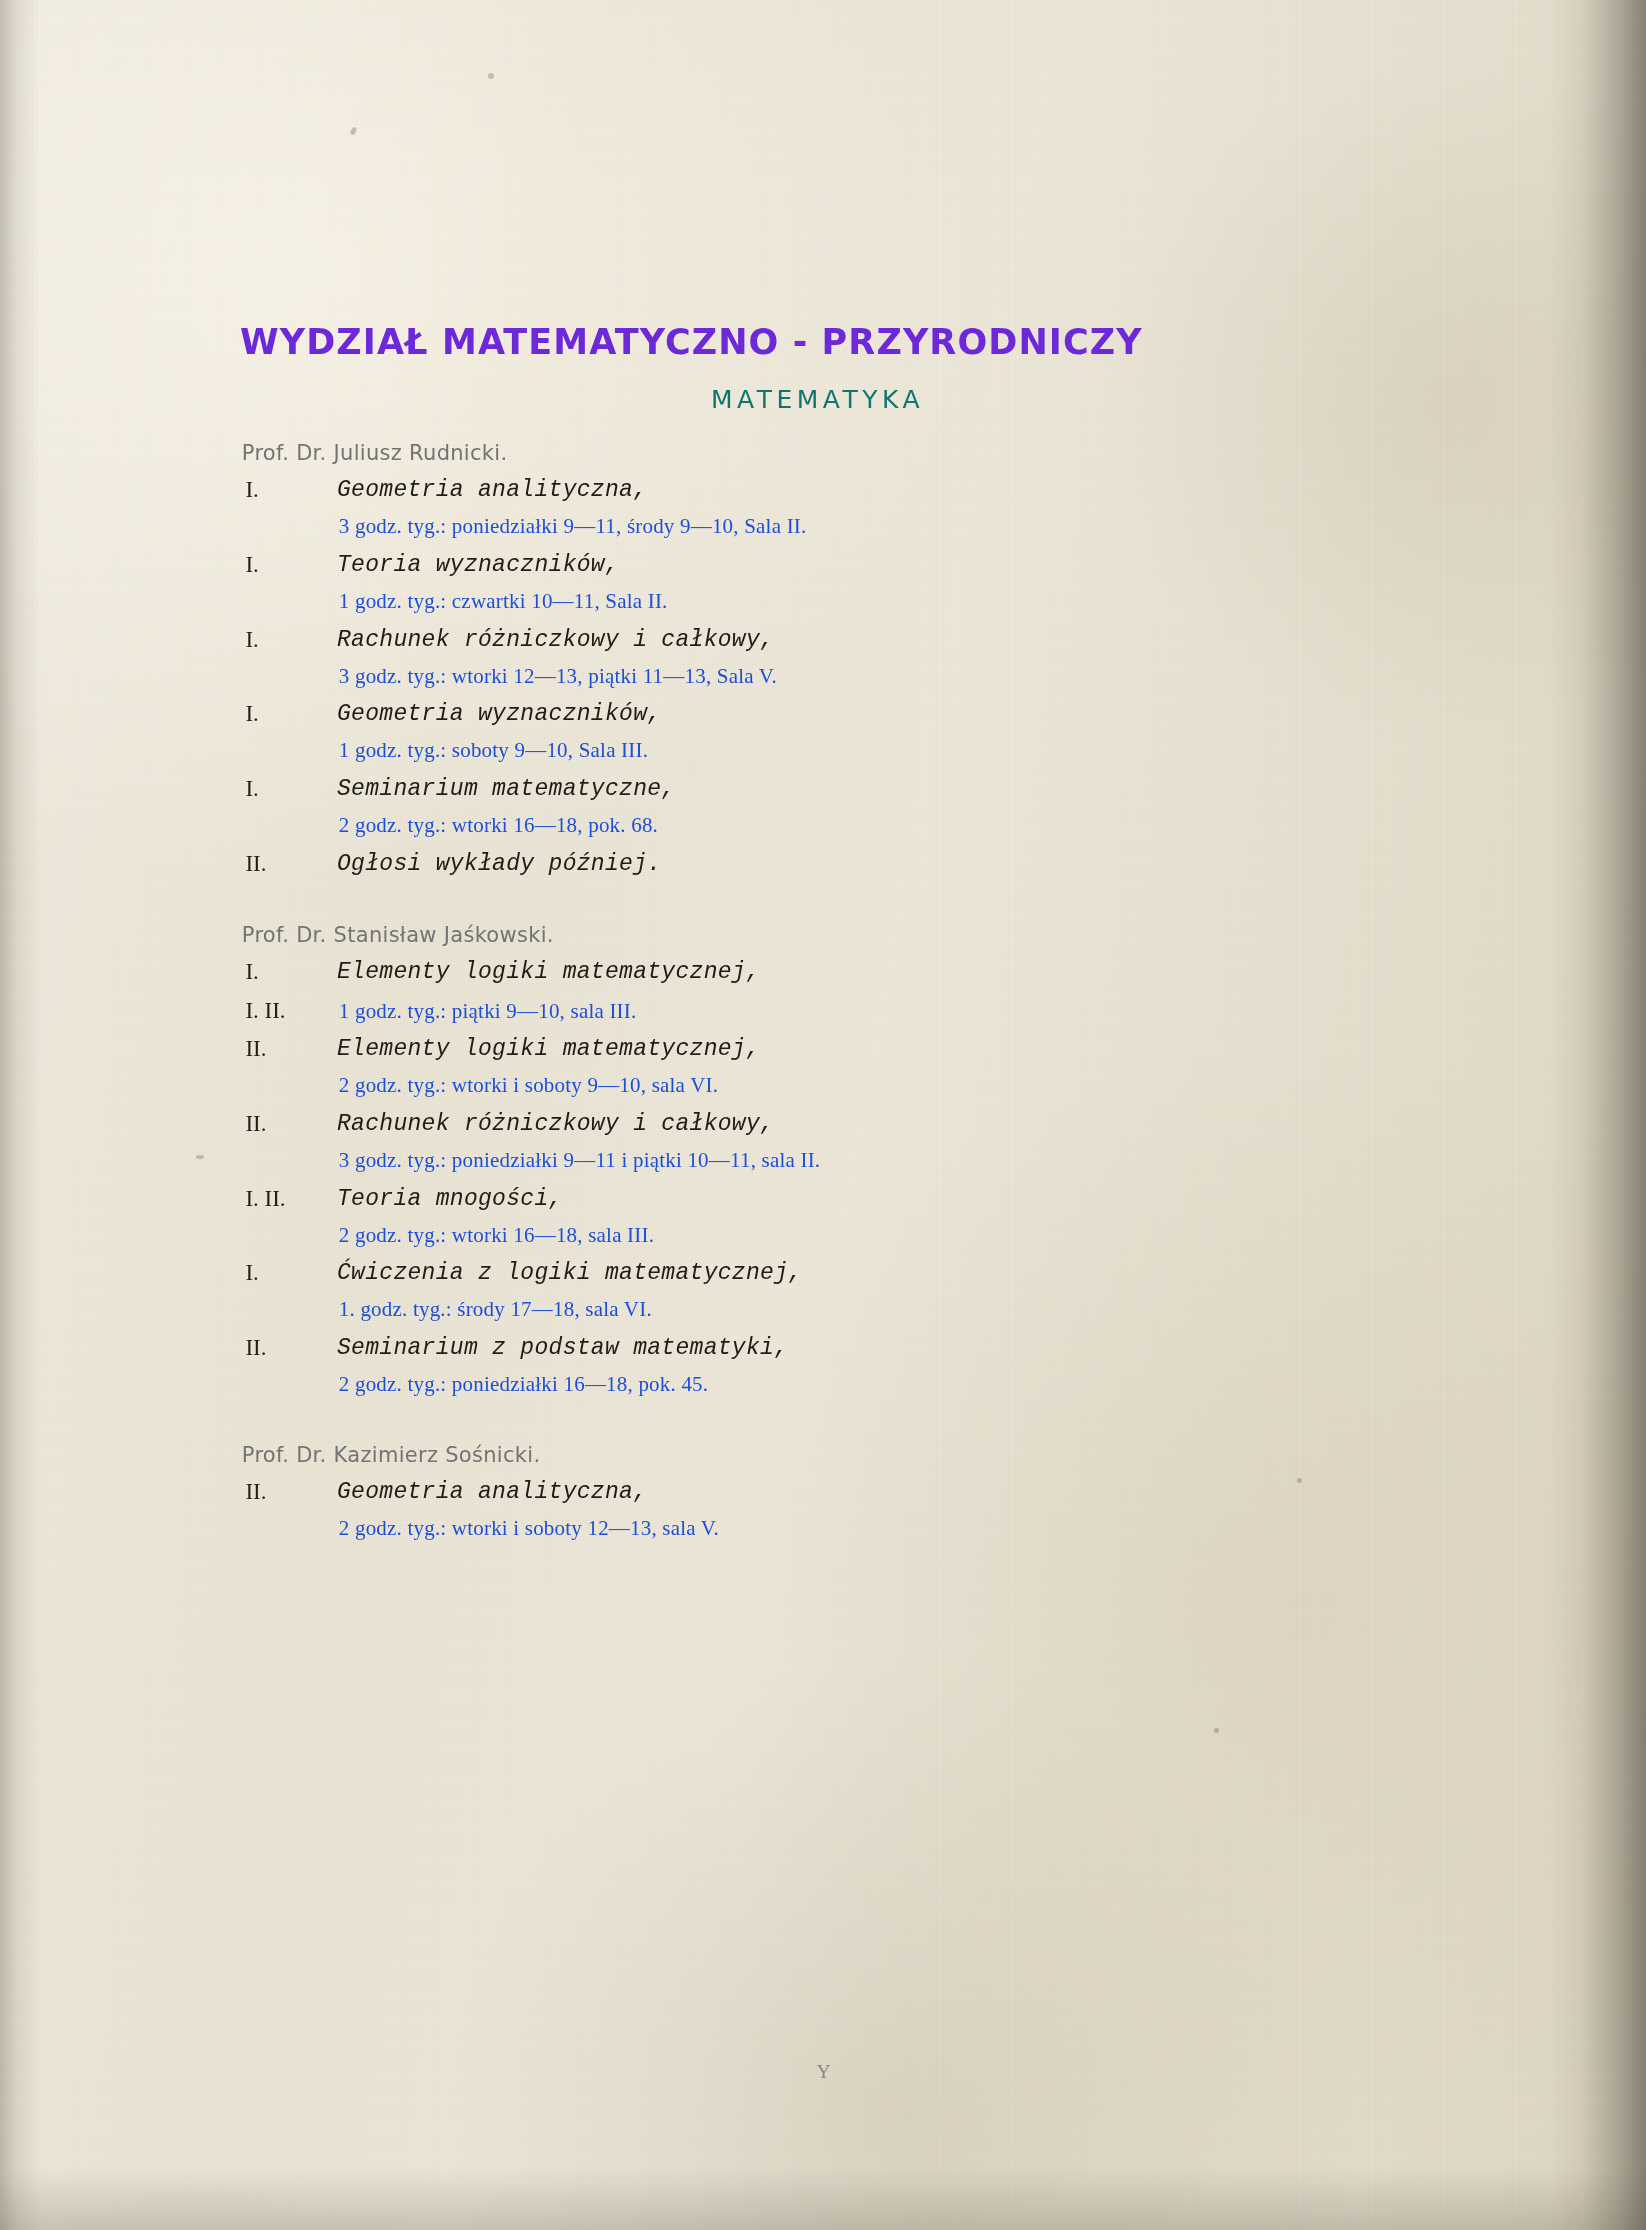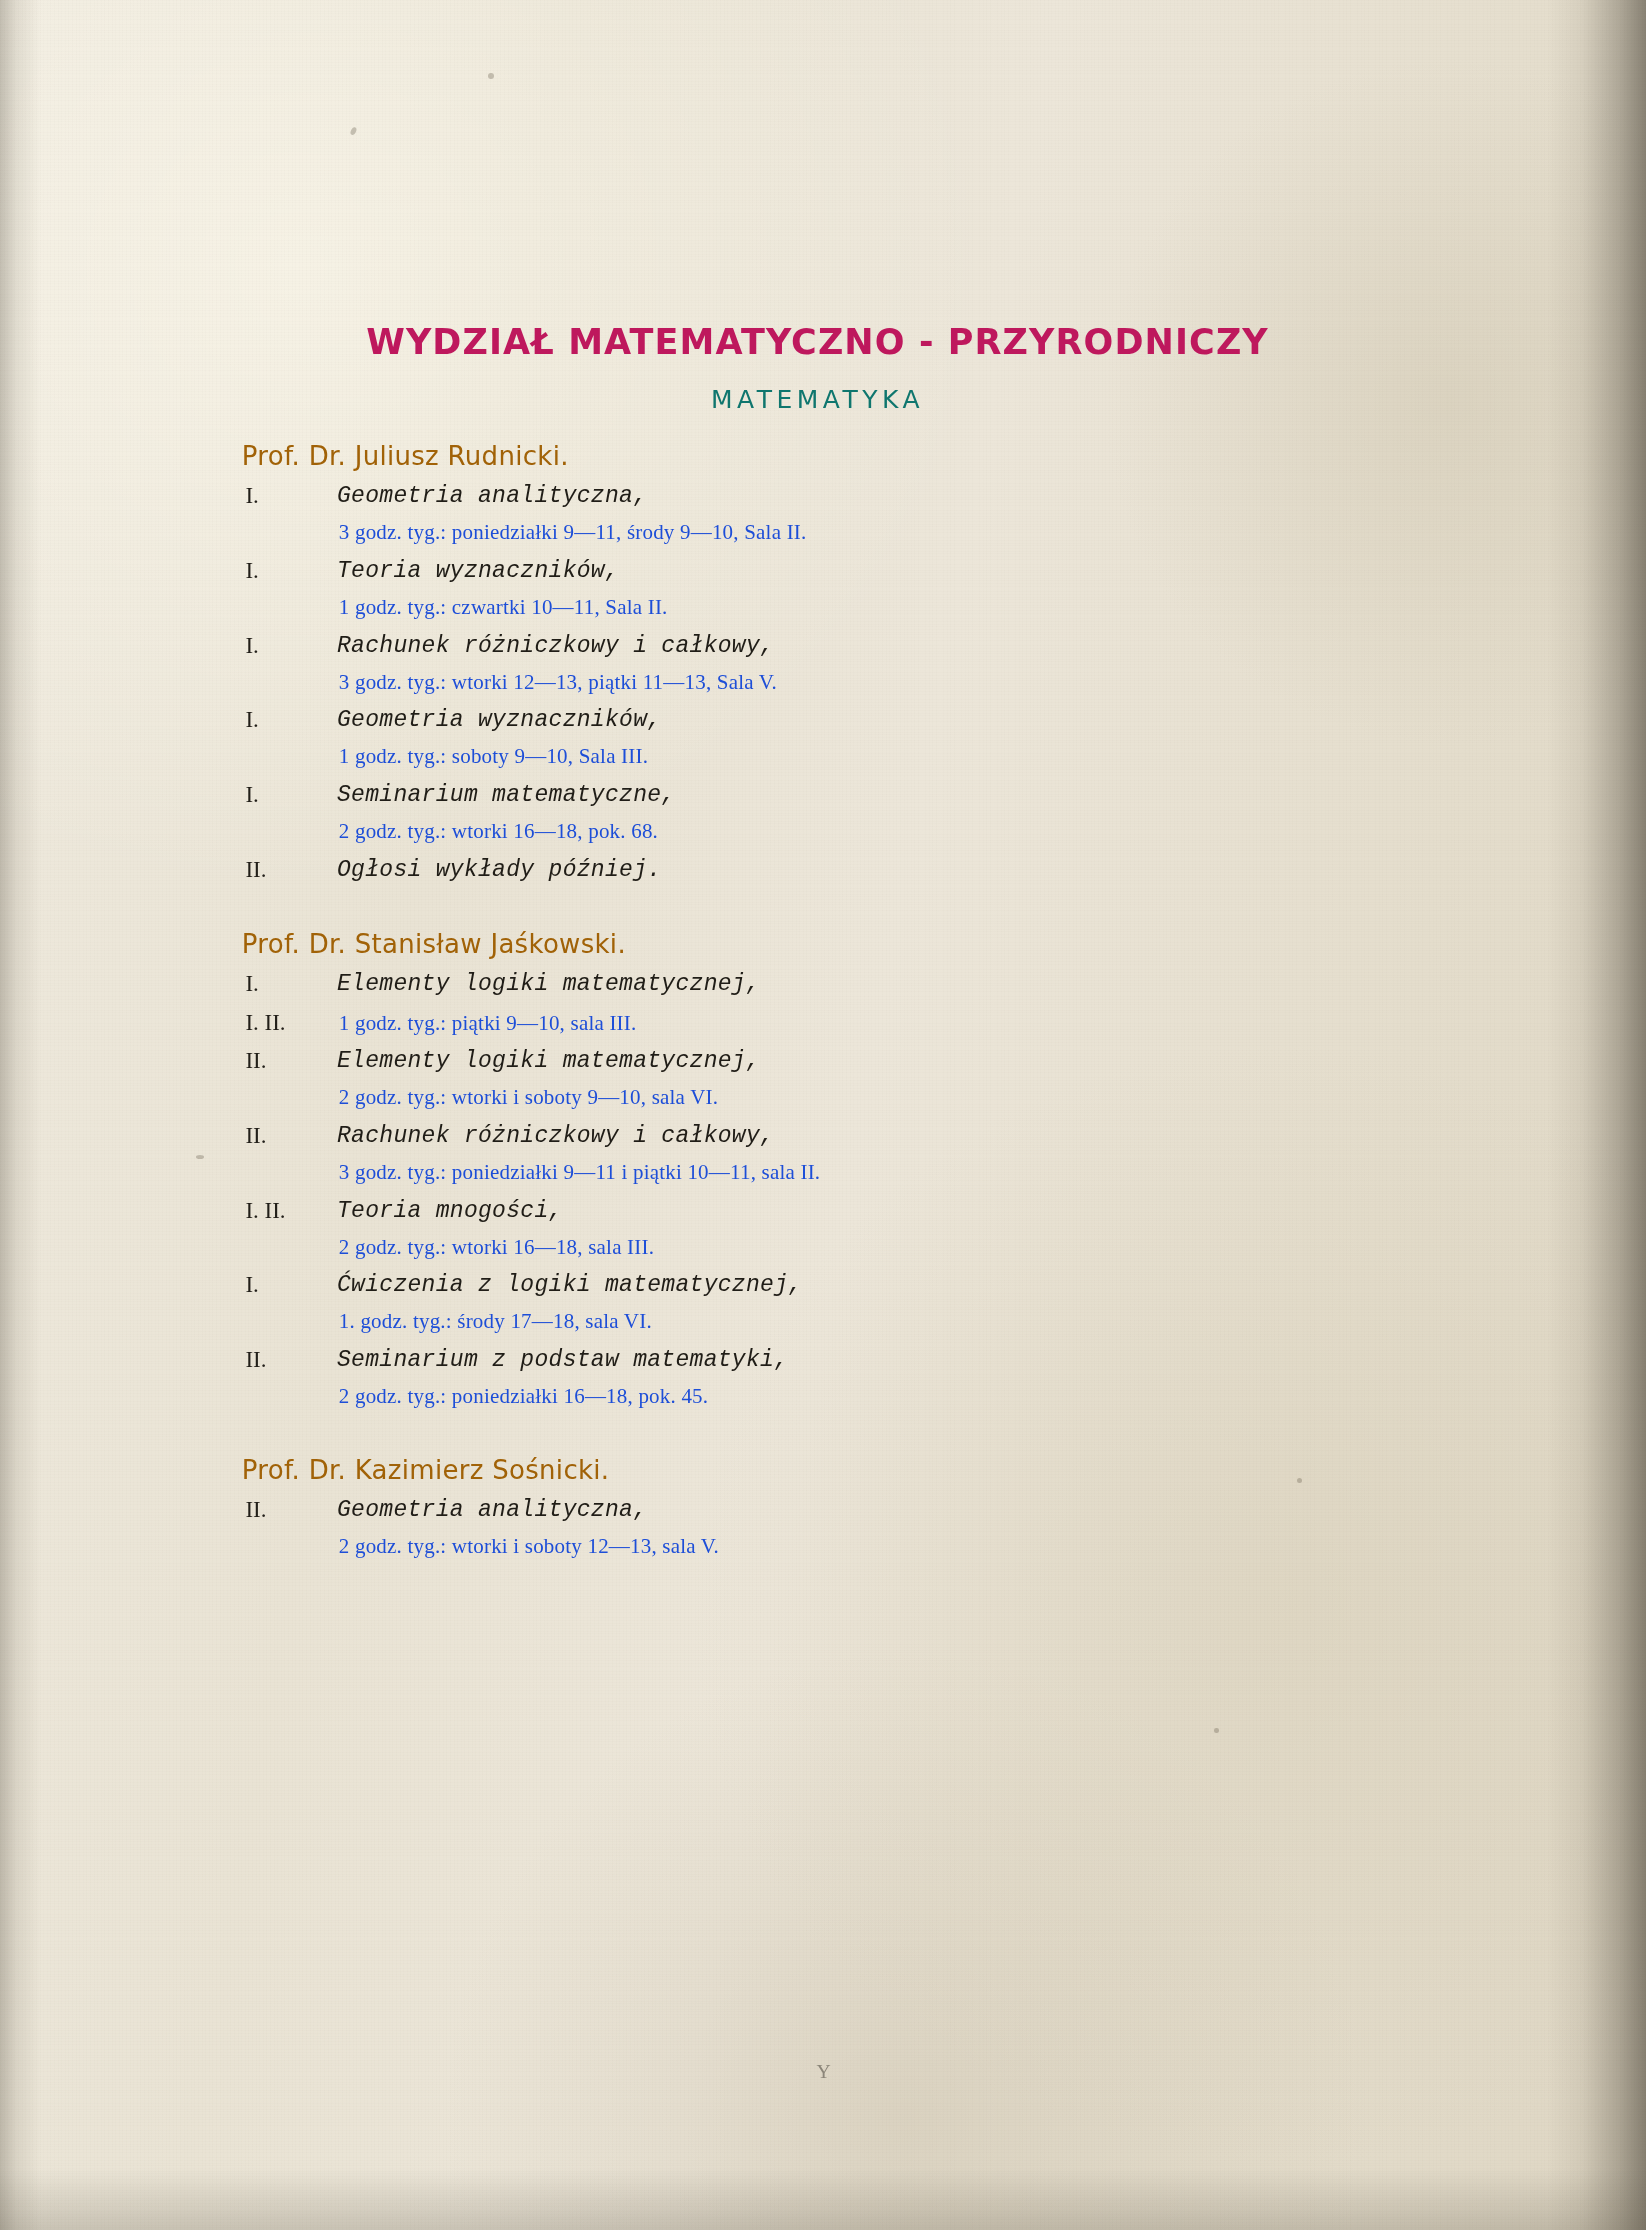--- a/index.html
+++ b/index.html
@@ -81,40 +81,39 @@
     left: 240px;
     top: 322px;
     width: 1155px;
   }
 
   .faculty-title {
     font-family: "DejaVu Sans", sans-serif;
     font-size: 35px;
     font-weight: 700;
     letter-spacing: 1.1px;
-    text-align: center;
-    color: #be185d;
+    color: #6d28d9;
     margin: 0 0 23px 0;
     white-space: nowrap;
   }
   .section-title {
     font-family: "DejaVu Sans", sans-serif;
     font-size: 25px;
     font-weight: 400;
     letter-spacing: 4.5px;
     text-align: center;
     color: #0f766e;
     margin: 0 0 27px 0;
   }
 
   .prof-name {
     font-family: "DejaVu Sans", sans-serif;
-    font-size: 26px;
+    font-size: 21px;
     font-weight: 400;
-    color: #a16207;
+    color: #737373;
     margin: 0 0 7.2px 0;
     padding-left: 1.8px;
     letter-spacing: 0.3px;
   }
   .prof-block {
     margin-bottom: 41px;
   }
   .prof-block:last-child { margin-bottom: 0; }
 
   .course {

